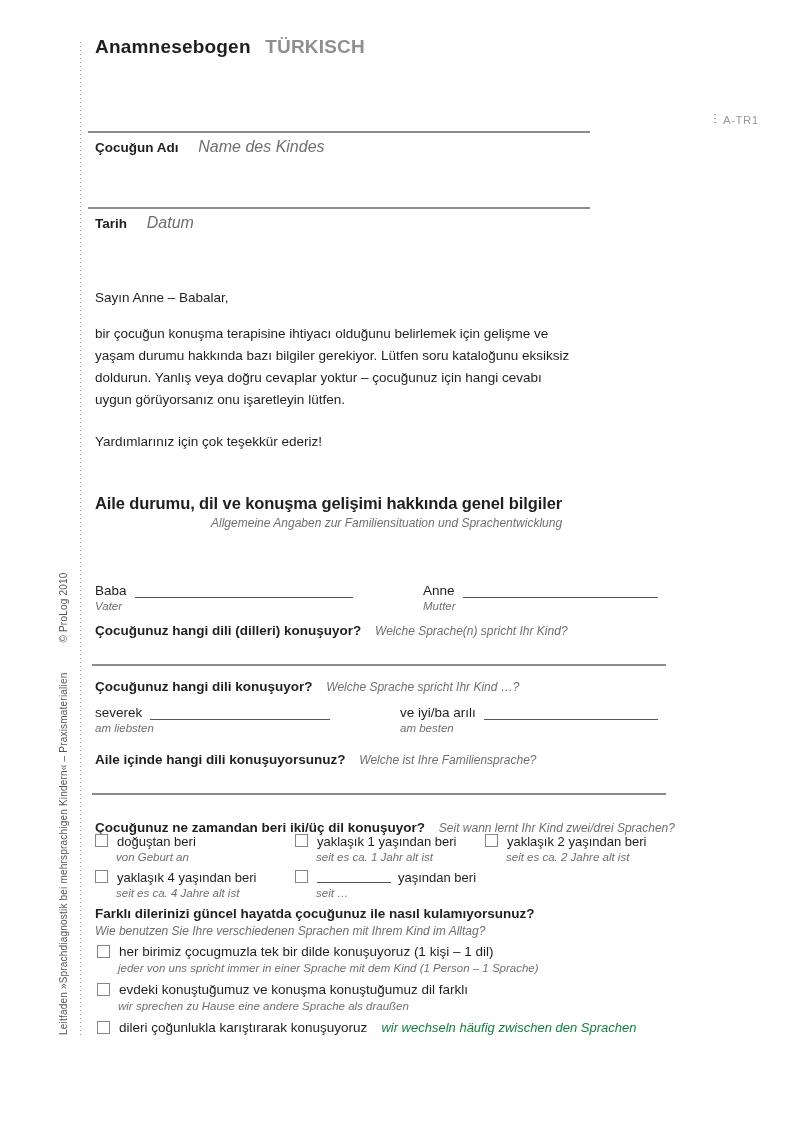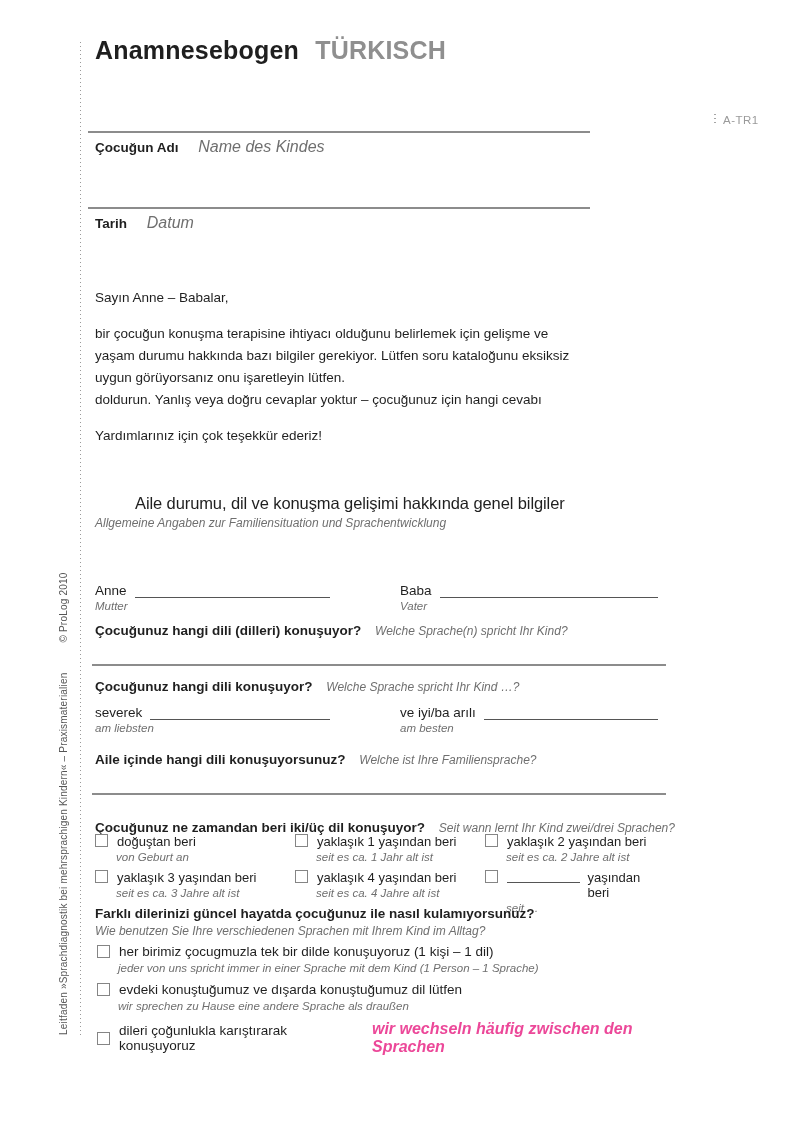--- a/index.html
+++ b/index.html
@@ -15,21 +15,21 @@
   }
   
   .sidebar-vertical {
     position:absolute; left:58px; top:1035px;
     transform:rotate(-90deg); transform-origin:0 0;
     white-space:nowrap; font-size:10px; color:#555; letter-spacing:.2px;
   }
   .sidebar-vertical .copyright { margin-left:30px; }
 
   
-  .title-row { position:absolute; left:95px; top:36px; font-size:25px; font-weight:bold; letter-spacing:.2px; }
+  .title-row { position:absolute; left:95px; top:36px; font-size:19px; font-weight:bold; letter-spacing:.2px; }
   .title-lang { color:#8f8f8f; margin-left:9px; }
   .doc-code {
     position:absolute; left:714px; top:114px; font-size:11.5px; color:#9a9a9a;
     letter-spacing:.5px; display:flex; align-items:center;
   }
   .doc-code .dots {
     display:inline-block; width:2px; height:12px; margin-right:7px;
     background:repeating-linear-gradient(to bottom,#a5a5a5 0 1.5px,transparent 1.5px 4px);
   }
 
@@ -38,26 +38,26 @@
   .rule-name { left:88px; top:131px; width:502px; }
   .rule-date { left:88px; top:207px; width:502px; }
   .field-caption { position:absolute; left:95px; font-size:13.5px; }
   .field-caption .cap { font-weight:bold; }
   .field-caption .sub { font-style:italic; color:#6f6f6f; font-size:16px; margin-left:16px; }
   .cap-name { top:138px; } .cap-date { top:214px; }
 
   
   .intro { position:absolute; left:95px; top:287px; font-size:13.5px; line-height:22px; width:560px; }
   .intro .salutation { margin-bottom:14px; }
-  .intro .thanks { margin-top:14px; }
+  .intro .thanks { margin-top:20px; }
 
   
   .section-head { position:absolute; left:95px; top:494px; }
-  .section-title { font-size:16.5px; font-weight:normal; letter-spacing:-.1px;margin-left:40px; }
-  .section-subtitle { font-style:italic; color:#6f6f6f; font-size:12px; margin-top:3px; }
+  .section-title { font-size:16.5px; font-weight:bold; letter-spacing:-.1px; }
+  .section-subtitle { font-style:italic; color:#6f6f6f; font-size:12px; margin-top:3px;text-align:right; }
 
   
   .question { position:absolute; left:95px; font-size:13.5px; }
   .q-tr { font-weight:bold; }
   .q-de { font-style:italic; font-weight:normal; color:#6f6f6f; font-size:12px; margin-left:10px; }
   .q1 { top:549px; } .q2 { top:623px; } .q3 { top:679px; } .q4 { top:752px; } .q5 { top:812px;margin-top:8px; } 
 
   .rule-q2 { left:92px; top:664px; width:574px; }
   .rule-q4 { left:92px; top:793px; width:574px; }
 
@@ -78,21 +78,21 @@
   .checkbox { width:11px; height:11px; border:1px solid #858585; background:#fff; margin-right:9px; flex:0 0 auto; }
   .cb-sub { font-style:italic; color:#6f6f6f; font-size:11.5px; margin-left:21px; margin-top:2px; }
   .blankline { display:inline-block; width:74px; border-bottom:1px solid #555; height:12px; margin-right:7px; }
 
   
   .q6 { position:absolute; left:95px; top:906px; font-size:13.5px; }
   .q6 .sub { font-style:italic; font-weight:normal; color:#6f6f6f; font-size:12px; margin-top:3px; }
   .optlist { position:absolute; left:97px; top:944px; width:600px; }
   .opt { margin-bottom:8px; font-size:13.5px; }
   .opt-row { display:flex; align-items:center; }
-  .opt-de-inline { font-style:italic; color:#ec4899; font-size:16px; margin-left:14px;font-weight:bold; }
+  .opt-de-inline { font-style:italic; color:#15803d; font-size:13px; margin-left:14px; }
   .opt-sub { font-style:italic; color:#6f6f6f; font-size:11.5px; margin-left:21px; margin-top:3px; }
 </style>
 </head>
 <body>
 
 <div class="page">
 
   <div class="dotted-rule"></div>
 
   <div class="sidebar-vertical">
@@ -117,44 +117,44 @@
   <div class="rule rule-date"></div>
   <div class="field-caption cap-date">
     <span class="cap">Tarih</span>
     <span class="sub">Datum</span>
   </div>
 
   <div class="intro">
     <div class="salutation">Sayın Anne – Babalar,</div>
     <div>bir çocuğun konuşma terapisine ihtiyacı olduğunu belirlemek için gelişme ve</div>
     <div>yaşam durumu hakkında bazı bilgiler gerekiyor. Lütfen soru kataloğunu eksiksiz</div>
+    <div>doldurun. Yanlış veya doğru cevaplar yoktur – çocuğunuz için hangi cevabı</div>
     <div>uygun görüyorsanız onu işaretleyin lütfen.</div>
-    <div>doldurun. Yanlış veya doğru cevaplar yoktur – çocuğunuz için hangi cevabı</div>
     <div class="thanks">Yardımlarınız için çok teşekkür ederiz!</div>
   </div>
 
   <div class="section-head">
     <div class="section-title">Aile durumu, dil ve konuşma gelişimi hakkında genel bilgiler</div>
     <div class="section-subtitle">Allgemeine Angaben zur Familiensituation und Sprachentwicklung</div>
   </div>
 
   <div class="fillrow fillrow-1">
+    <div class="fill-field fill-b">
+      <div class="fill-top">
+        <span>Baba</span>
+        <span class="wline"></span>
+      </div>
+      <div class="fill-sub">Vater</div>
+    </div>
     <div class="fill-field fill-a">
       <div class="fill-top">
         <span>Anne</span>
         <span class="wline"></span>
       </div>
       <div class="fill-sub">Mutter</div>
-    </div>
-    <div class="fill-field fill-b">
-      <div class="fill-top">
-        <span>Baba</span>
-        <span class="wline"></span>
-      </div>
-      <div class="fill-sub">Vater</div>
     </div>
   </div>
 
   <div class="question q2">
     <span class="q-tr">Çocuğunuz hangi dili (dilleri) konuşuyor?</span>
     <span class="q-de">Welche Sprache(n) spricht Ihr Kind?</span>
   </div>
   <div class="rule rule-q2"></div>
 
   <div class="question q3">
@@ -207,27 +207,20 @@
     <div class="cb-item">
       <div class="cb-row">
         <span class="checkbox"></span>
         <span>yaklaşık 2 yaşından beri</span>
       </div>
       <div class="cb-sub">seit es ca. 2 Jahre alt ist</div>
     </div>
     <div class="cb-item">
       <div class="cb-row">
         <span class="checkbox"></span>
-        <span>yaklaşık 3 yaşından beri</span>
-      </div>
-      <div class="cb-sub">seit es ca. 3 Jahre alt ist</div>
-    </div>
-    <div class="cb-item">
-      <div class="cb-row">
-        <span class="checkbox"></span>
         <span>yaklaşık 4 yaşından beri</span>
       </div>
       <div class="cb-sub">seit es ca. 4 Jahre alt ist</div>
     </div>
     <div class="cb-item">
       <div class="cb-row">
         <span class="checkbox"></span>
         <span class="blankline"></span>
         <span>yaşından beri</span>
       </div>
@@ -244,21 +237,21 @@
     <div class="opt">
       <div class="opt-row">
         <span class="checkbox"></span>
         <span>her birimiz çocugmuzla tek bir dilde konuşuyoruz (1 kişi – 1 dil)</span>
       </div>
       <div class="opt-sub">jeder von uns spricht immer in einer Sprache mit dem Kind (1 Person – 1 Sprache)</div>
     </div>
     <div class="opt">
       <div class="opt-row">
         <span class="checkbox"></span>
-        <span>evdeki konuştuğumuz ve dışarda konuştuğumuz dil lütfen</span>
+        <span>evdeki konuştuğumuz ve konuşma konuştuğumuz dil farklı</span>
       </div>
       <div class="opt-sub">wir sprechen zu Hause eine andere Sprache als draußen</div>
     </div>
     <div class="opt">
       <div class="opt-row">
         <span class="checkbox"></span>
         <span>dileri çoğunlukla karıştırarak konuşuyoruz</span>
         <span class="opt-de-inline">wir wechseln häufig zwischen den Sprachen</span>
       </div>
     </div>

